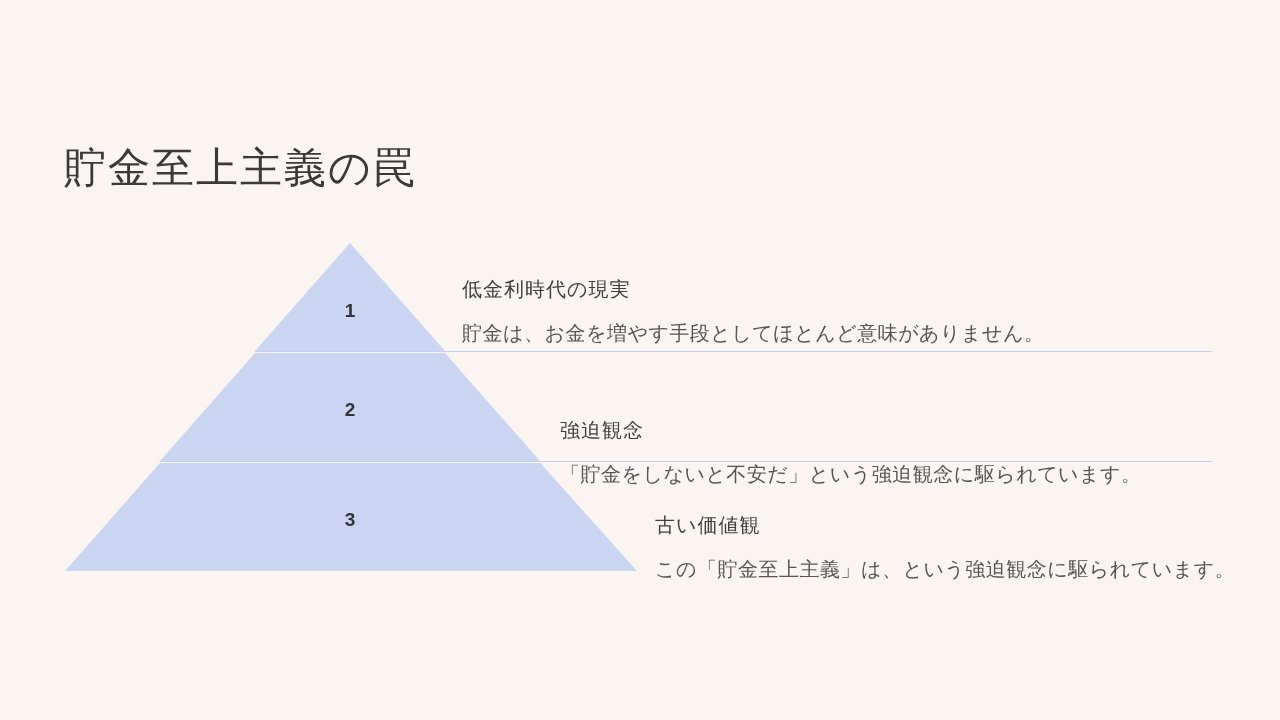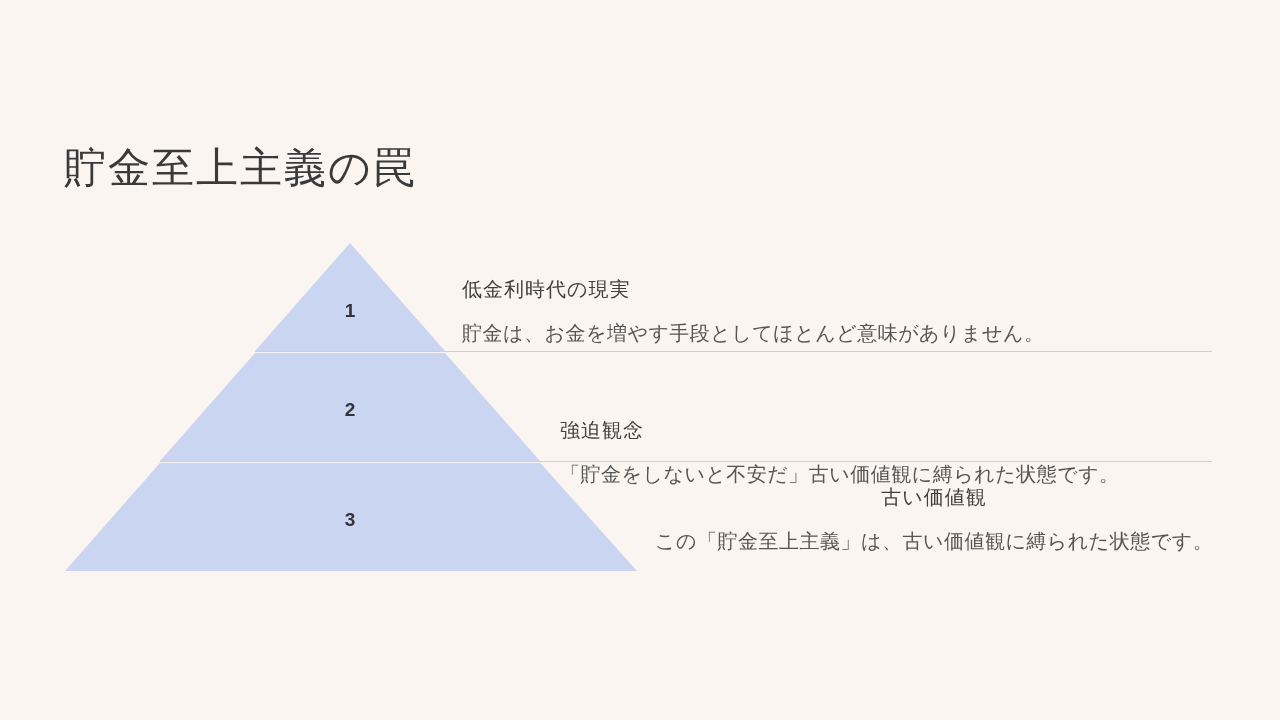--- a/index.html
+++ b/index.html
@@ -62,21 +62,21 @@
     height: 1px;
     background: var(--divider, #c3cfee);
   }
   .d1 { left: 255px; top: 351px; width: 957px; }
   .d2 { left: 160px; top: 461px; width: 1052px; }
   .item {
     position: absolute;
   }
   .item1 { left: 462px; top: 276px; }
   .item2 { left: 560px; top: 374px; margin-top: 43px; }
-  .item3 { left: 655px; top: 484px; text-align: center; }
+  .item3 { left: 655px; top: 512px; }
   .item-heading {
     font-size: 20px;
     font-weight: 500;
     color: var(--heading-color, #3f3f3f);
     letter-spacing: 1px;
     margin-bottom: 17px;
   }
   .item-body {
     font-size: 20px;
     font-weight: 400;
@@ -104,21 +104,21 @@
   <div class="divider d1"></div>
   <div class="divider d2"></div>
 
   <div class="item item1">
     <div class="item-heading">低金利時代の現実</div>
     <div class="item-body">貯金は、お金を増やす手段としてほとんど意味がありません。</div>
   </div>
 
   <div class="item item2">
     <div class="item-heading">強迫観念</div>
-    <div class="item-body">「貯金をしないと不安だ」古い価値観に縛られた状態です。</div>
+    <div class="item-body">「貯金をしないと不安だ」という強迫観念に駆られています。</div>
   </div>
 
   <div class="item item3">
     <div class="item-heading">古い価値観</div>
-    <div class="item-body">この「貯金至上主義」は、古い価値観に縛られた状態です。</div>
+    <div class="item-body">この「貯金至上主義」は、という強迫観念に駆られています。</div>
   </div>
 
 </div>
 
 </body></html>

